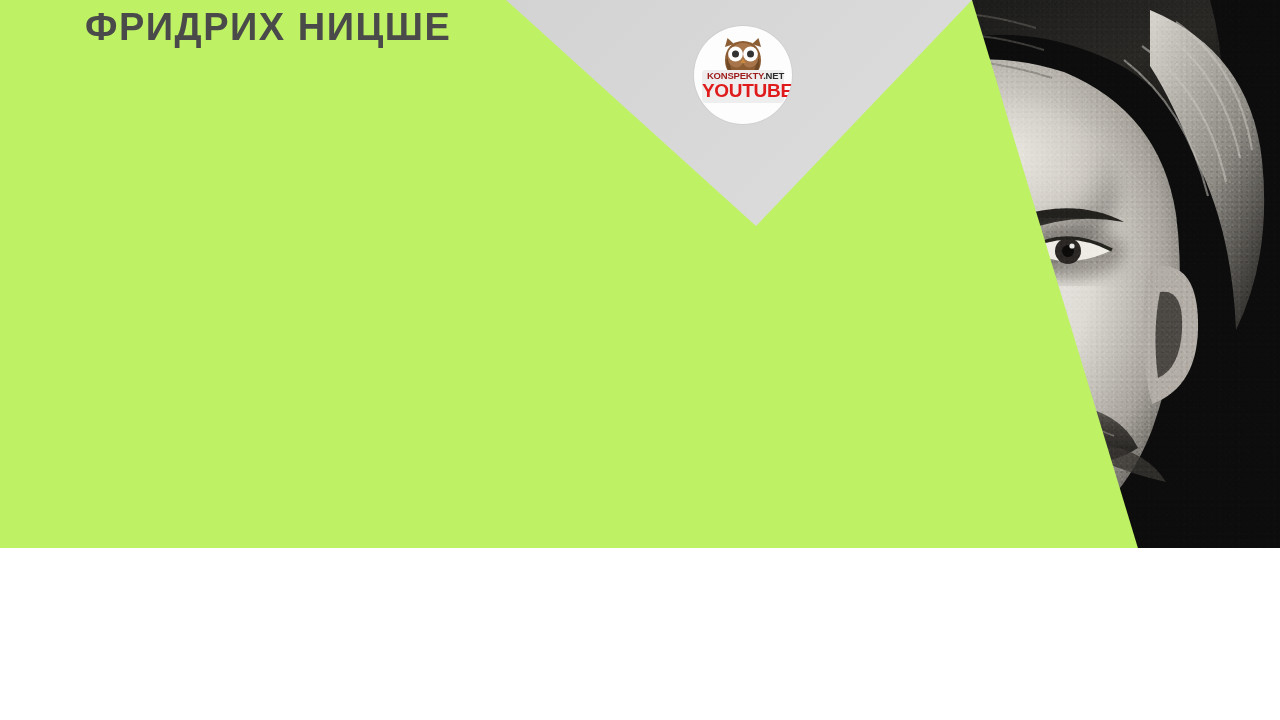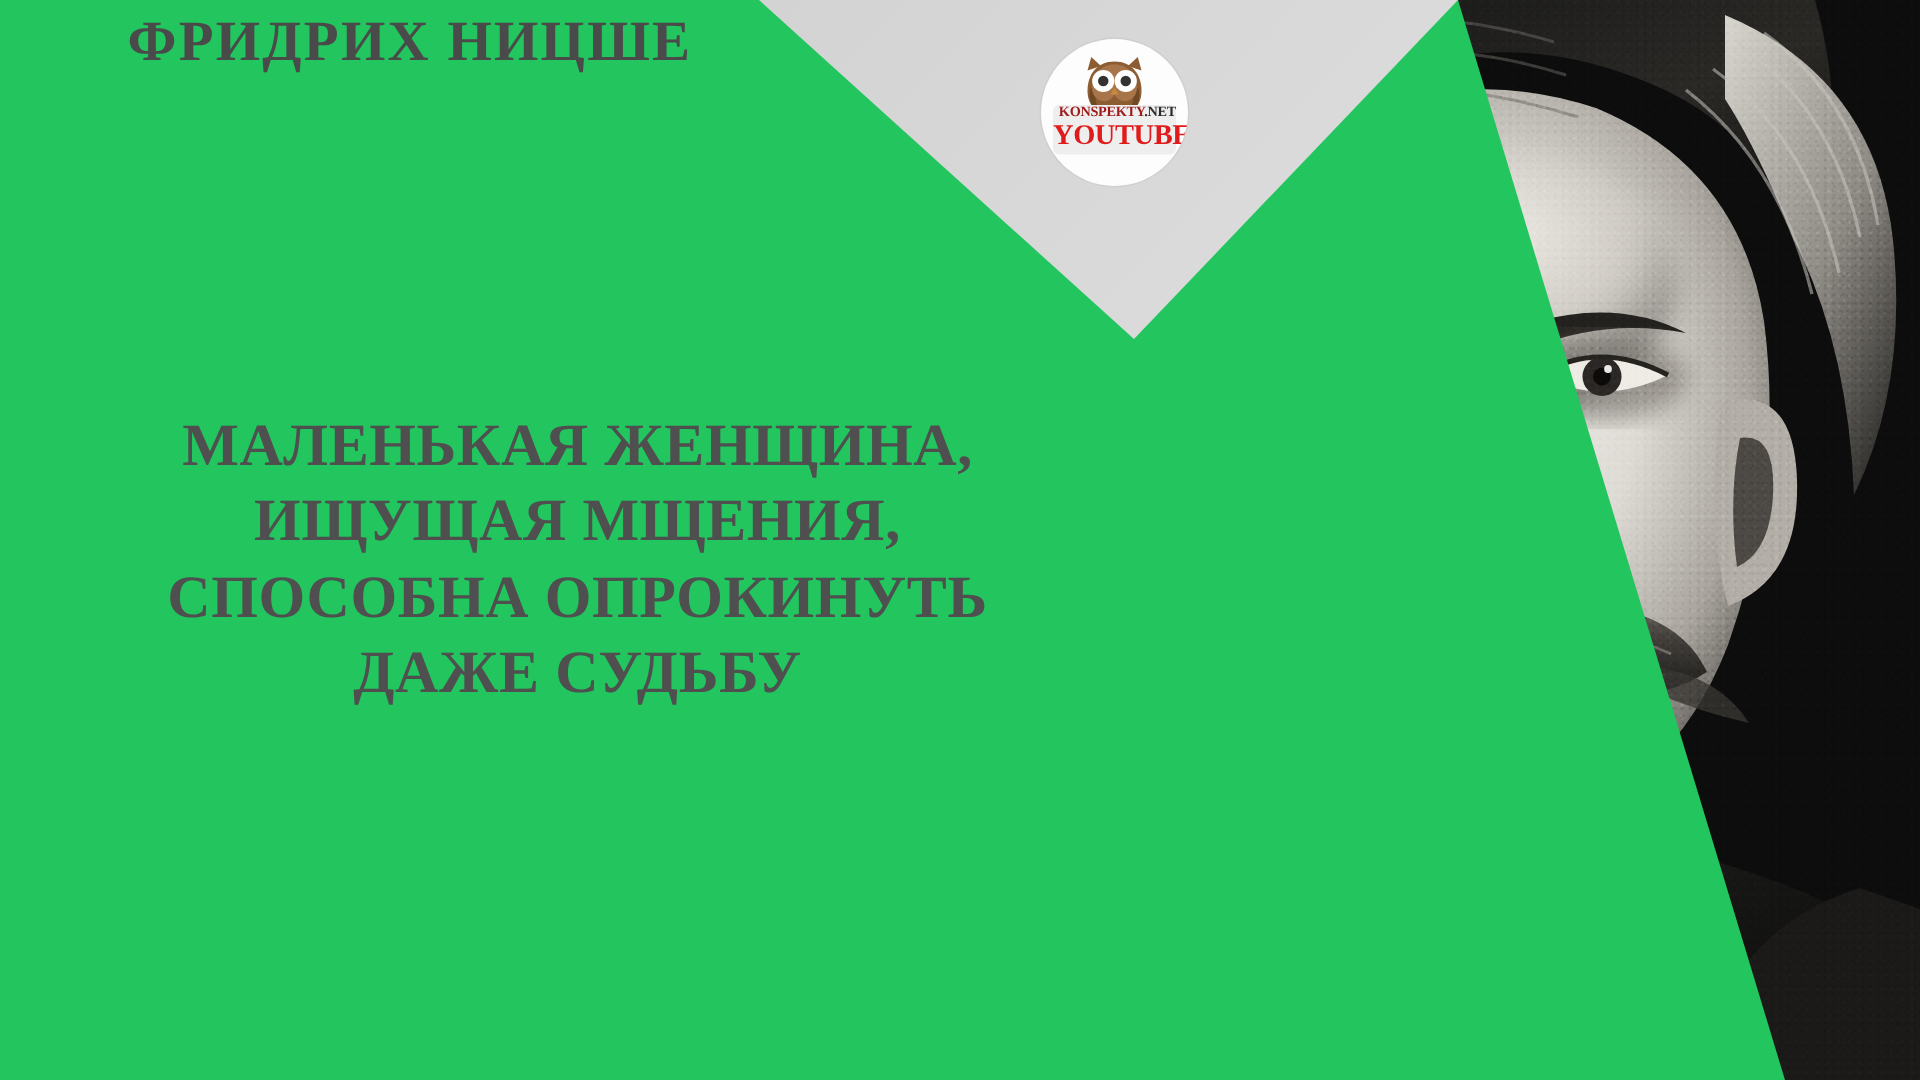--- a/index.html
+++ b/index.html
@@ -4,24 +4,24 @@
 <title>Quote Card</title>
 <style>
   html, body {
     margin: 0;
     padding: 0;
     background: #ffffff;
   }
   #stage {
     position: relative;
     width: 1280px;
-    height: 720px;
+    height: 548px;
     overflow: hidden;
-    background: #22c55e;
-    font-family: Liberation Serif, serif;
+    background: #bef264;
+    font-family: Liberation Sans, sans-serif;
   }
 
   
   .gray-wedge {
     position: absolute;
     left: 0; top: 0;
     width: 1280px; height: 720px;
     background: linear-gradient(135deg, #8e8e8e 0%, #bdbdbd 6%, #d2d2d2 22%, #dcdcdc 55%, #e2e2e2 100%);
     -webkit-clip-path: polygon(506px 0px, 972px 0px, 756px 226px);
     clip-path: polygon(506px 0px, 972px 0px, 756px 226px);
@@ -293,26 +293,20 @@
         <g opacity=".16">
           <rect x="0" y="0" width="1280" height="720" fill="url(#skin)" opacity="0"></rect>
         </g>
       </svg>
       <div class="grain"></div>
     </div>
   </div>
 
   <div class="name-title">ФРИДРИХ НИЦШЕ</div>
 
-  <div class="quote-block">
-    <span class="quote-line">МАЛЕНЬКАЯ ЖЕНЩИНА,</span>
-    <span class="quote-line">ИЩУЩАЯ МЩЕНИЯ,</span>
-    <span class="quote-line">СПОСОБНА ОПРОКИНУТЬ</span>
-    <span class="quote-line">ДАЖЕ СУДЬБУ</span>
-  </div>
 
   <div class="logo-badge">
     <svg class="logo-owl" viewBox="0 0 46 48">
 
       <path d="M5 10 L7.5 1 L14 7 Z" fill="#8c5d33"></path>
       <path d="M41 10 L38.5 1 L32 7 Z" fill="#8c5d33"></path>
 
       <path d="M23 4 C34.5 4 41 12.5 41 23.5 C41 34 33.5 41 23 41 C12.5 41 5 34 5 23.5 C5 12.5 11.5 4 23 4 Z" fill="#8c5d33"></path>
 
       <path d="M7 22 C5 30 9 38 15 40 C10 33 9.5 27 11 21 Z" fill="#6f4825"></path>

